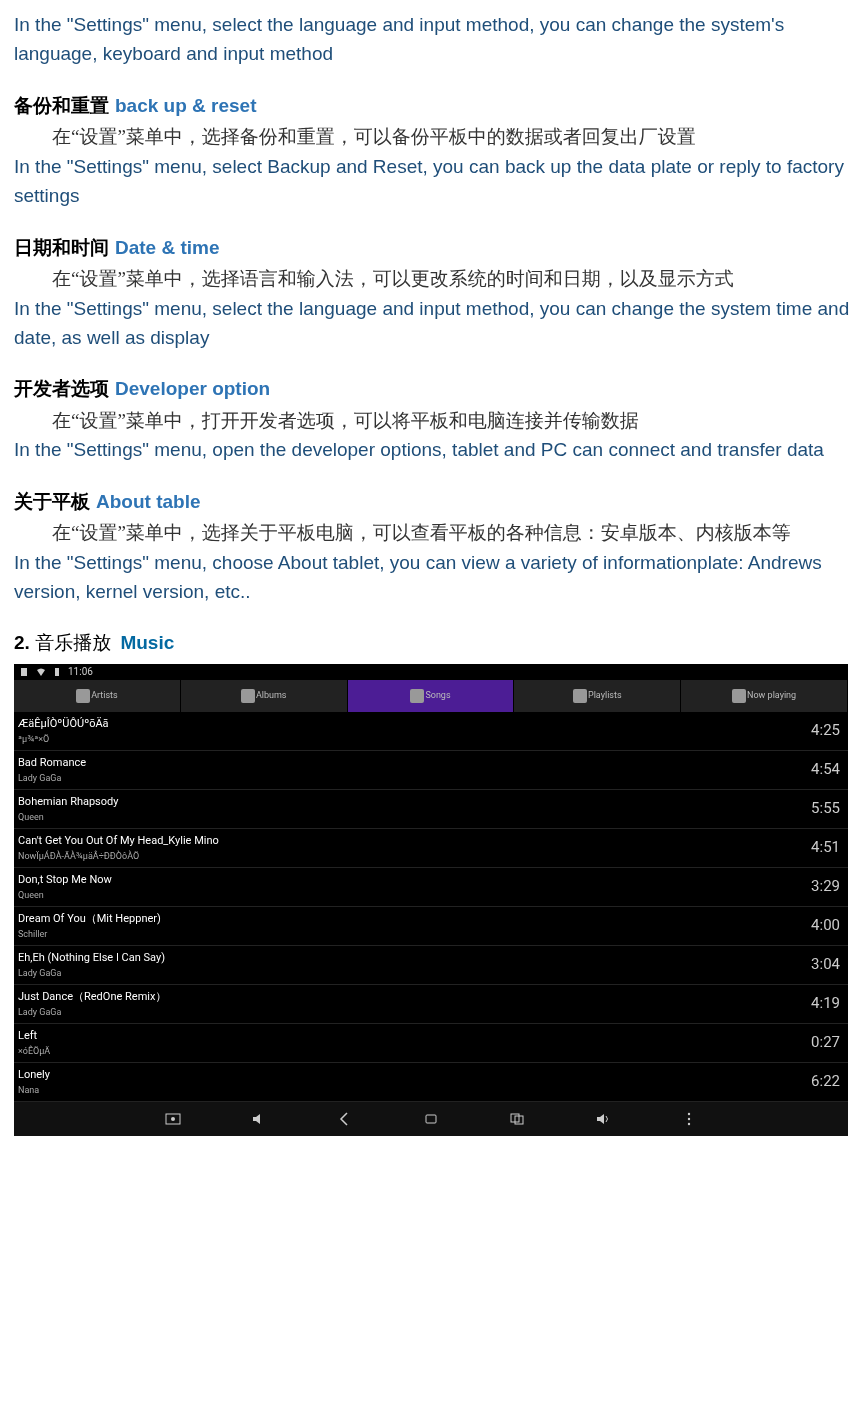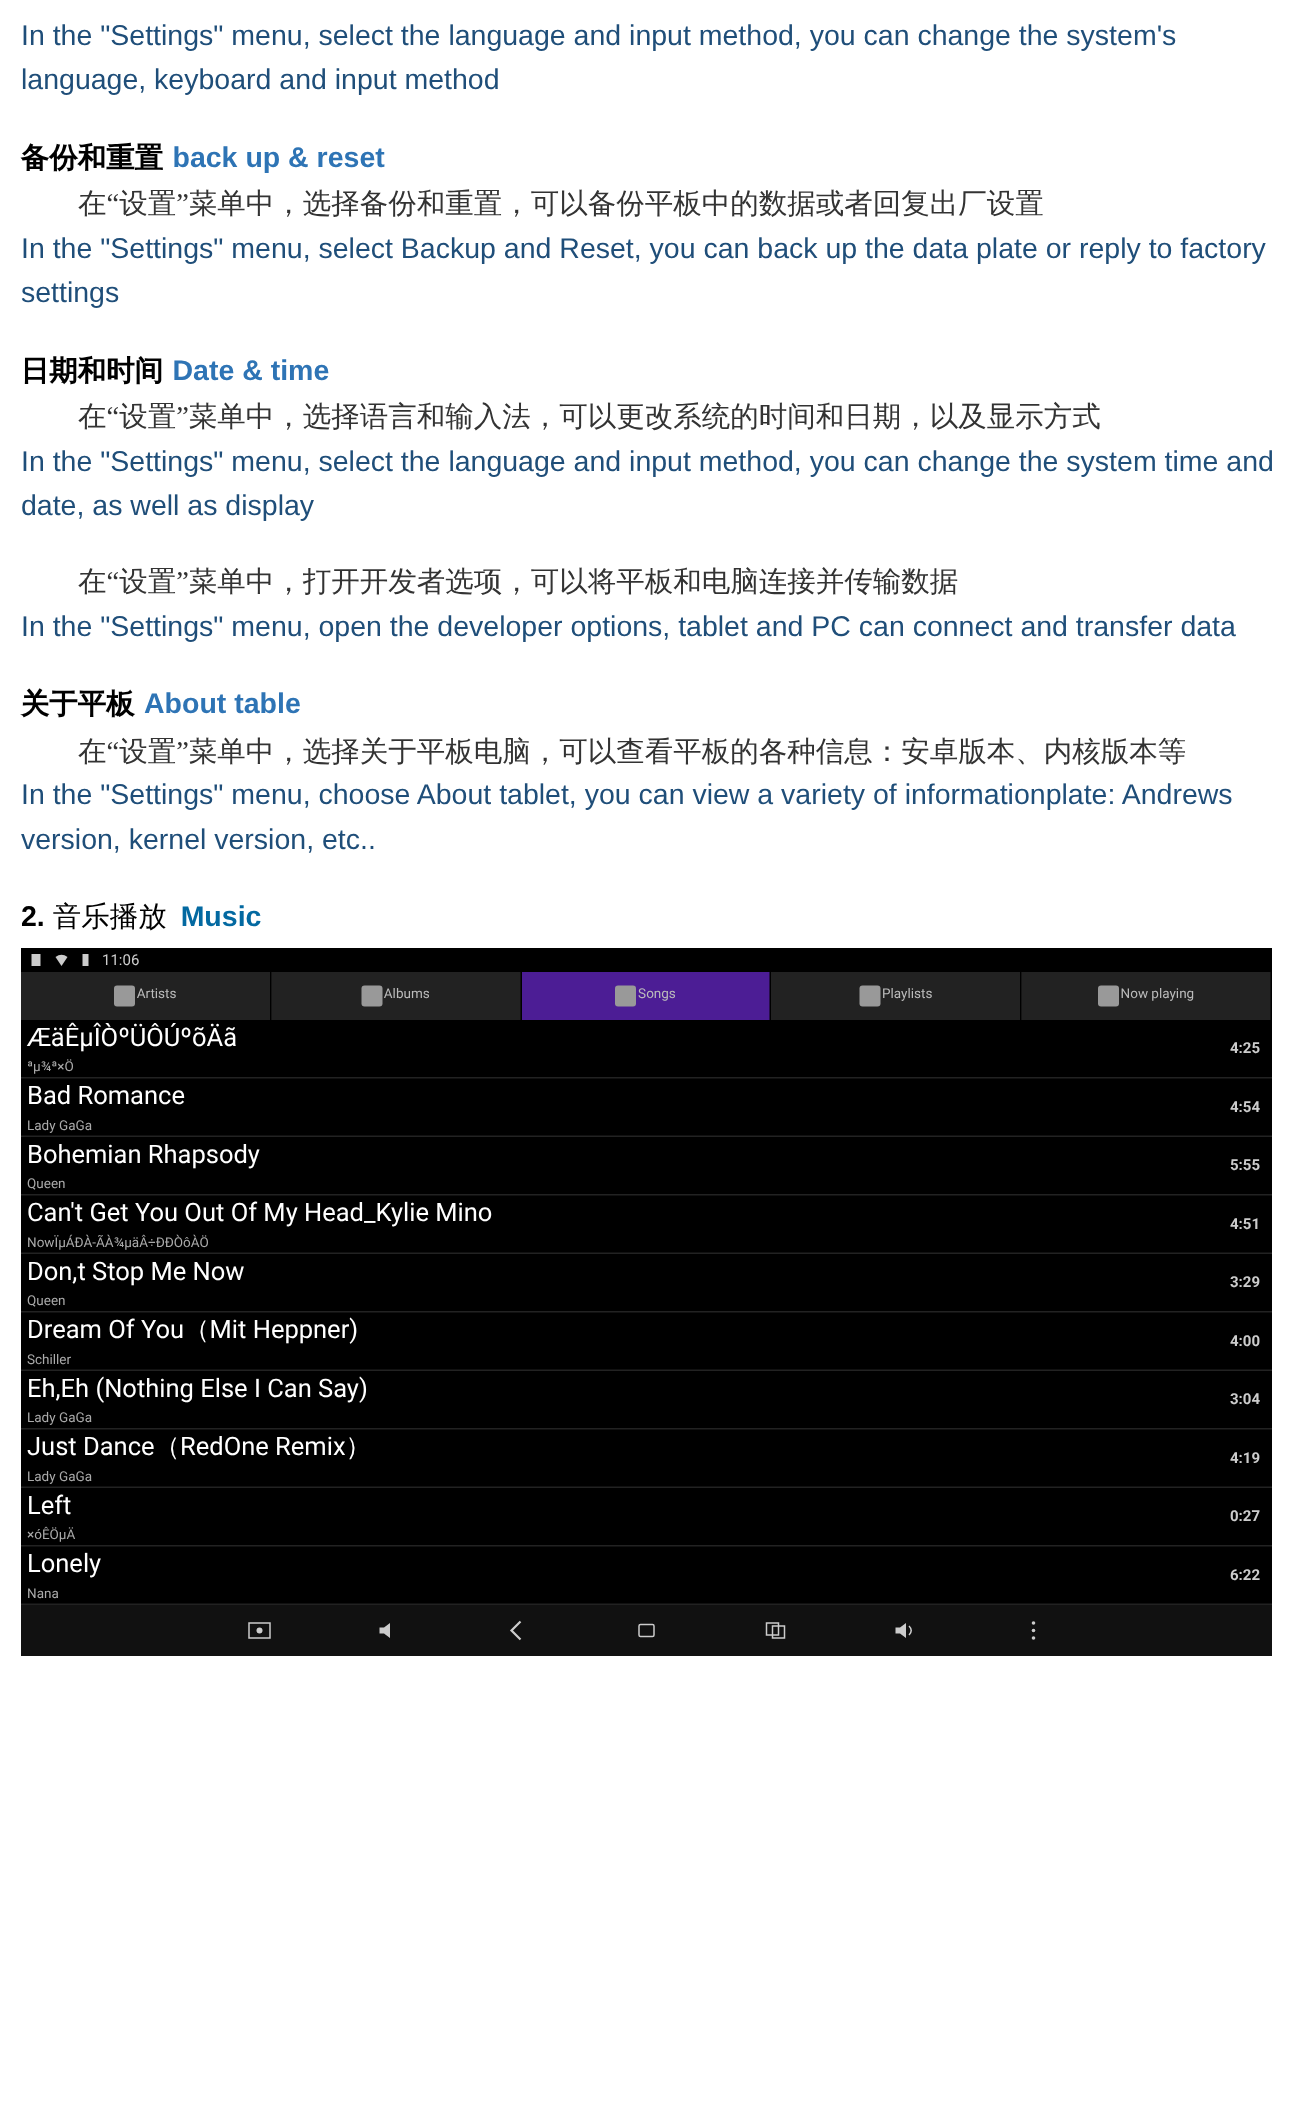--- a/index.html
+++ b/index.html
@@ -62,23 +62,23 @@
   .tab .tlbl { font-size: 9px; color: #bbb; }
   .songrow {
     display: flex;
     align-items: center;
     justify-content: space-between;
     border-bottom: 1px solid #222;
     padding: 4px 8px 4px 4px;
     height: 30px;
   }
   .songrow .left { display:flex; flex-direction:column; }
-  .stitle { font-size: 17px; color:#fff; }
+  .stitle { font-size: 11px; color:#fff; }
   .sartist { font-size: 9px; color:#aaa; margin-top:1px;}
-  .sdur { font-size: 10px; color:#ccc;font-weight:bold; }
+  .sdur { font-size: 15px; color:#ccc; }
   .navbtns {
     height: 34px;
     display:flex;
     justify-content:center;
     align-items:center;
     gap: 70px;
     background:#111;
     color:#ccc;
   }
   .navbtns .nicon { width:16px; height:16px; }
@@ -94,20 +94,21 @@
       <div class="heading"><span class="zh">备份和重置</span><span class="en">back up &amp; reset</span></div>
       <div class="body-zh">在“设置”菜单中，选择备份和重置，可以备份平板中的数据或者回复出厂设置</div>
       <div class="body-en">In the "Settings" menu, select Backup and Reset, you can back up the data plate or reply to factory settings</div>
     </div>
     <div class="section">
       <div class="heading"><span class="zh">日期和时间</span><span class="en">Date &amp; time</span></div>
       <div class="body-zh">在“设置”菜单中，选择语言和输入法，可以更改系统的时间和日期，以及显示方式</div>
       <div class="body-en">In the "Settings" menu, select the language and input method, you can change the system time and date, as well as display</div>
     </div>
     <div class="section">
+      <div class="heading"><span class="zh">开发者选项</span><span class="en">Developer option</span></div>
       <div class="body-zh">在“设置”菜单中，打开开发者选项，可以将平板和电脑连接并传输数据</div>
       <div class="body-en">In the "Settings" menu, open the developer options, tablet and PC can connect and transfer data</div>
     </div>
     <div class="section">
       <div class="heading"><span class="zh">关于平板</span><span class="en">About table</span></div>
       <div class="body-zh">在“设置”菜单中，选择关于平板电脑，可以查看平板的各种信息：安卓版本、内核版本等</div>
       <div class="body-en">In the "Settings" menu, choose About tablet, you can view a variety of informationplate: Andrews version, kernel version, etc..</div>
     </div>
   </div>
 

